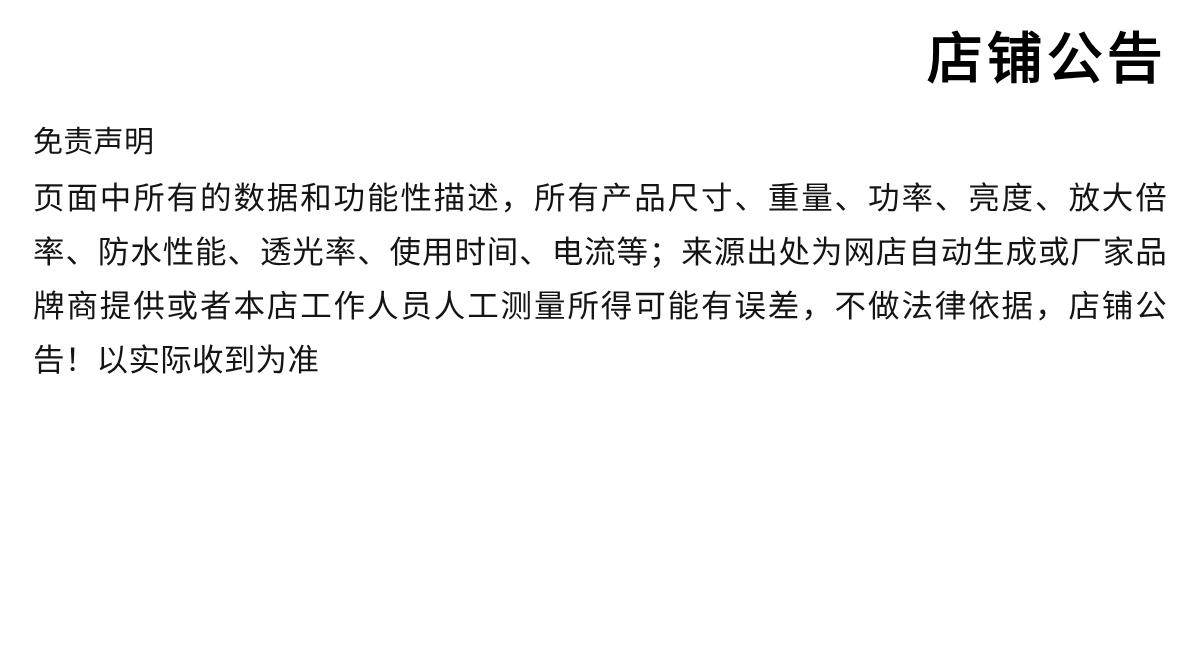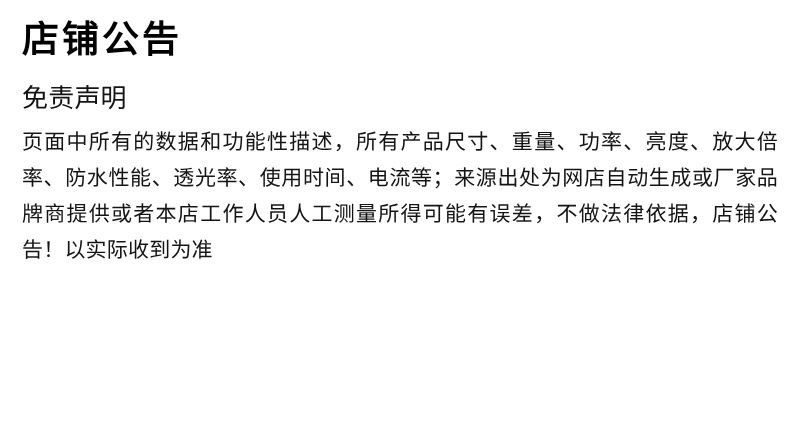--- a/index.html
+++ b/index.html
@@ -16,40 +16,40 @@
   }
   .page {
     width: 800px;
     height: 433px;
     box-sizing: border-box;
     padding: 10px 22px 0 22px;
     background: #ffffff;
     position: relative;
   }
   .notice-title {
-    text-align: left;
+    text-align: right;
     font-size: 37px;
     font-weight: bold;
     letter-spacing: 3px;
     line-height: 1.3;
     margin: 6px 0 14px 0;
     color: #000000;
   }
   .body-block {
     font-size: 21px;
     line-height: 1.72;
     letter-spacing: 0.2px;
     color: #141414;
     text-align: justify;
   }
   .notice-paragraph {
     margin: 0 0 20px 0;
   }
   .disclaimer-heading {
-    font-size: 26px;
+    font-size: 20px;
     line-height: 1.6;
     margin: 0 0 4px 0;
     color: #141414;
   }
   .disclaimer-paragraph {
     margin: 0;
   }
 </style>
 </head>
 <body>

